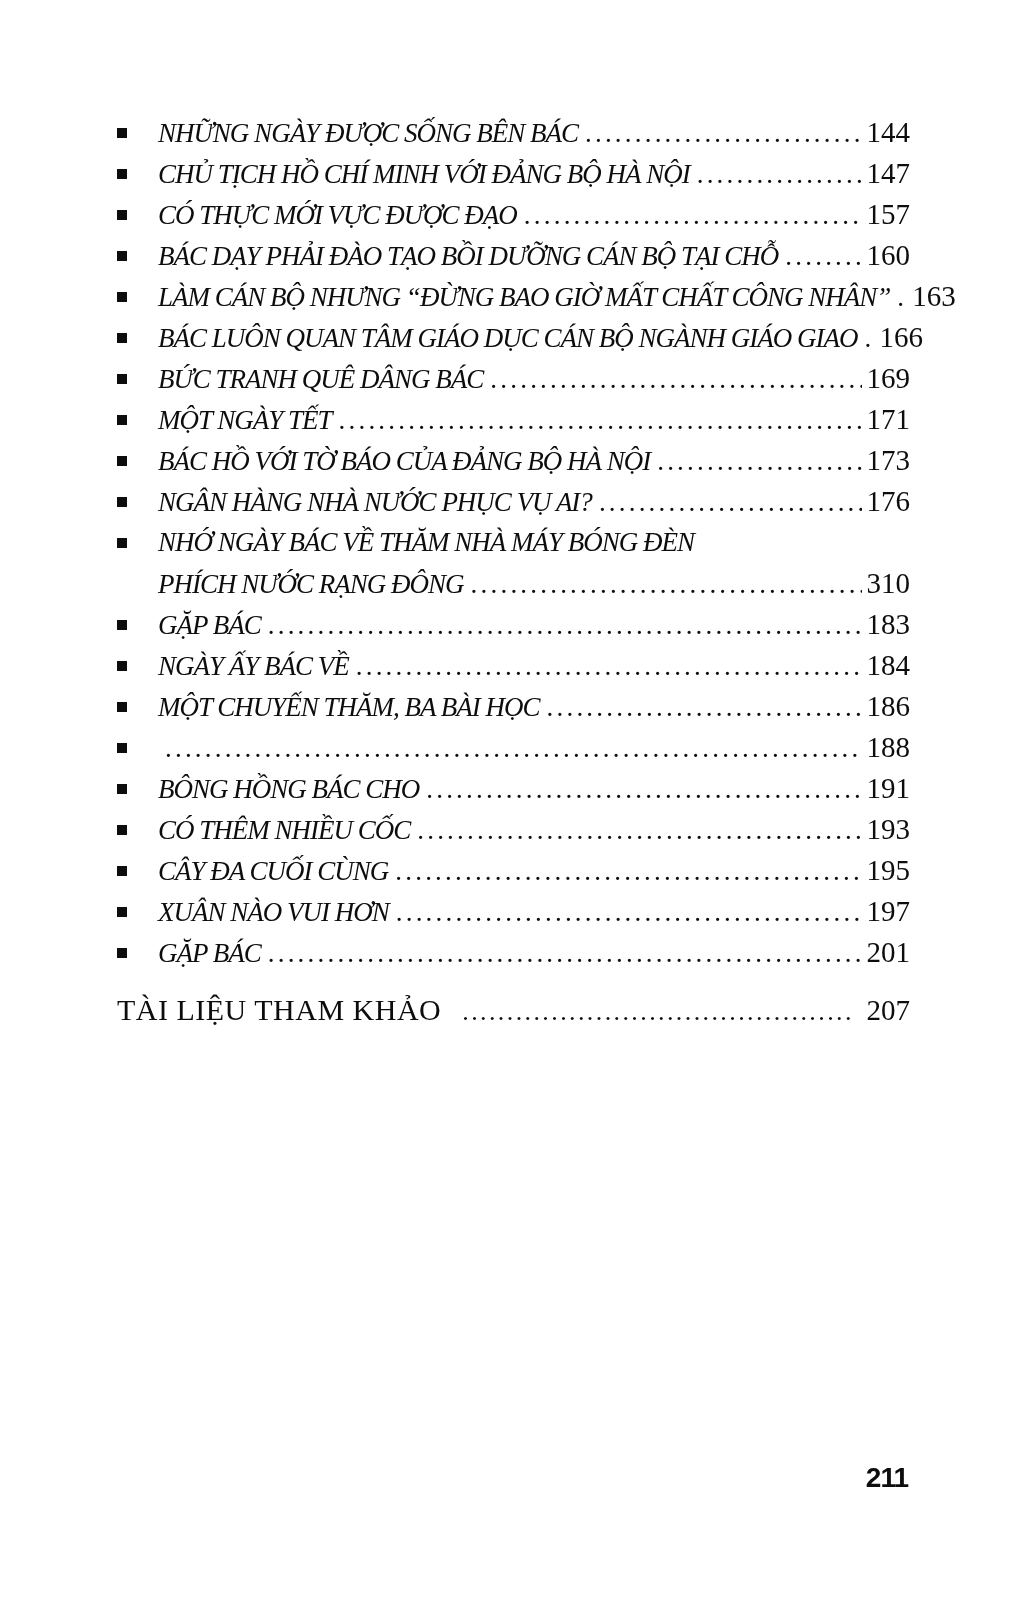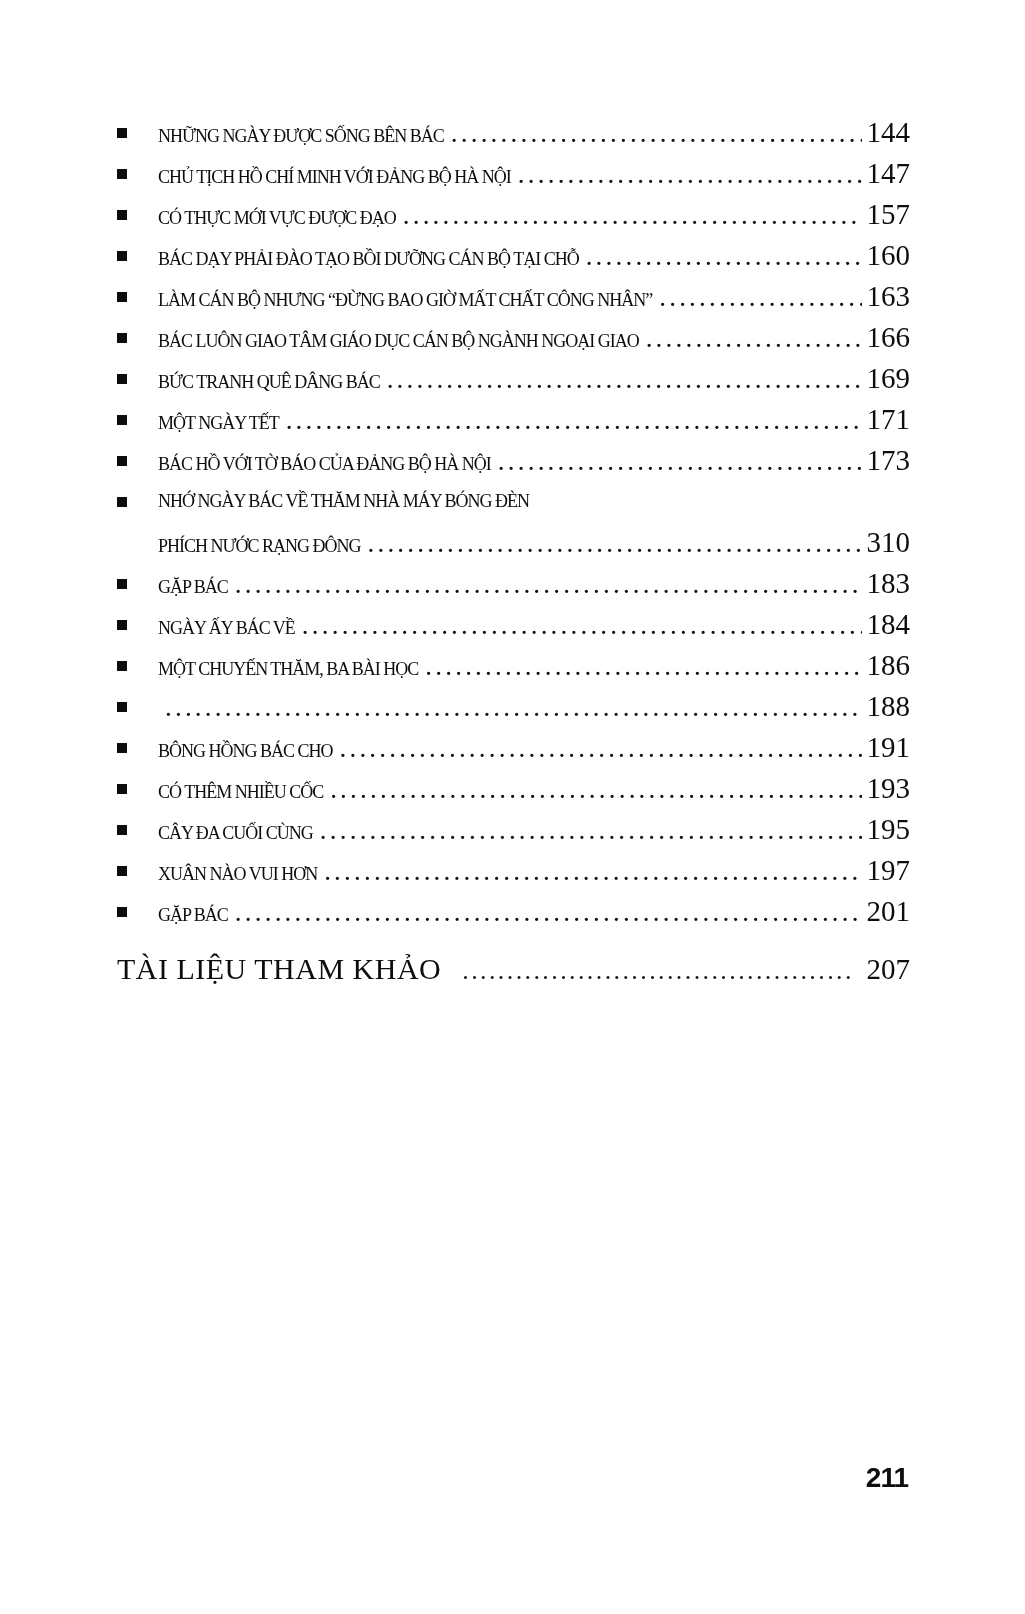--- a/index.html
+++ b/index.html
@@ -32,23 +32,24 @@
   .bullet {
     flex: 0 0 10px;
     width: 10px;
     height: 10px;
     background: #0d0d0d;
     align-self: center;
     margin-right: 31px;
   }
   .toc-title {
     flex: 0 0 auto;
-    font-size: 18px;
+    font-size: 27px;
     letter-spacing: -1px;
     white-space: nowrap;
+    font-style: italic;
   }
   .toc-row.cont {
     padding-left: 41px;
   }
   .toc-dots {
     flex: 1 1 auto;
     min-width: 10px;
     overflow: hidden;
     white-space: nowrap;
     margin: 0 5px 0 7px;
@@ -117,41 +118,47 @@
         <span class="toc-page">160</span>
       </div>
       <div class="toc-row">
         <span class="bullet"></span>
         <span class="toc-title">LÀM CÁN BỘ NHƯNG “ĐỪNG BAO GIỜ MẤT CHẤT CÔNG NHÂN”</span>
         <span class="toc-dots"></span>
         <span class="toc-page">163</span>
       </div>
       <div class="toc-row">
         <span class="bullet"></span>
-        <span class="toc-title">BÁC LUÔN GIAO TÂM GIÁO DỤC CÁN BỘ NGÀNH NGOẠI GIAO</span>
+        <span class="toc-title">BÁC LUÔN QUAN TÂM GIÁO DỤC CÁN BỘ NGÀNH GIÁO GIAO</span>
         <span class="toc-dots"></span>
         <span class="toc-page">166</span>
       </div>
       <div class="toc-row">
         <span class="bullet"></span>
         <span class="toc-title">BỨC TRANH QUÊ DÂNG BÁC</span>
         <span class="toc-dots"></span>
         <span class="toc-page">169</span>
       </div>
       <div class="toc-row">
         <span class="bullet"></span>
         <span class="toc-title">MỘT NGÀY TẾT</span>
         <span class="toc-dots"></span>
         <span class="toc-page">171</span>
       </div>
       <div class="toc-row">
         <span class="bullet"></span>
         <span class="toc-title">BÁC HỒ VỚI TỜ BÁO CỦA ĐẢNG BỘ HÀ NỘI</span>
         <span class="toc-dots"></span>
         <span class="toc-page">173</span>
+      </div>
+      <div class="toc-row">
+        <span class="bullet"></span>
+        <span class="toc-title">NGÂN HÀNG NHÀ NƯỚC PHỤC VỤ AI?</span>
+        <span class="toc-dots"></span>
+        <span class="toc-page">176</span>
       </div>
       <div class="toc-row">
         <span class="bullet"></span>
         <span class="toc-title">NHỚ NGÀY BÁC VỀ THĂM NHÀ MÁY BÓNG ĐÈN</span>
       </div>
       <div class="toc-row cont">
         <span class="toc-title">PHÍCH NƯỚC RẠNG ĐÔNG</span>
         <span class="toc-dots"></span>
         <span class="toc-page">310</span>
       </div>

